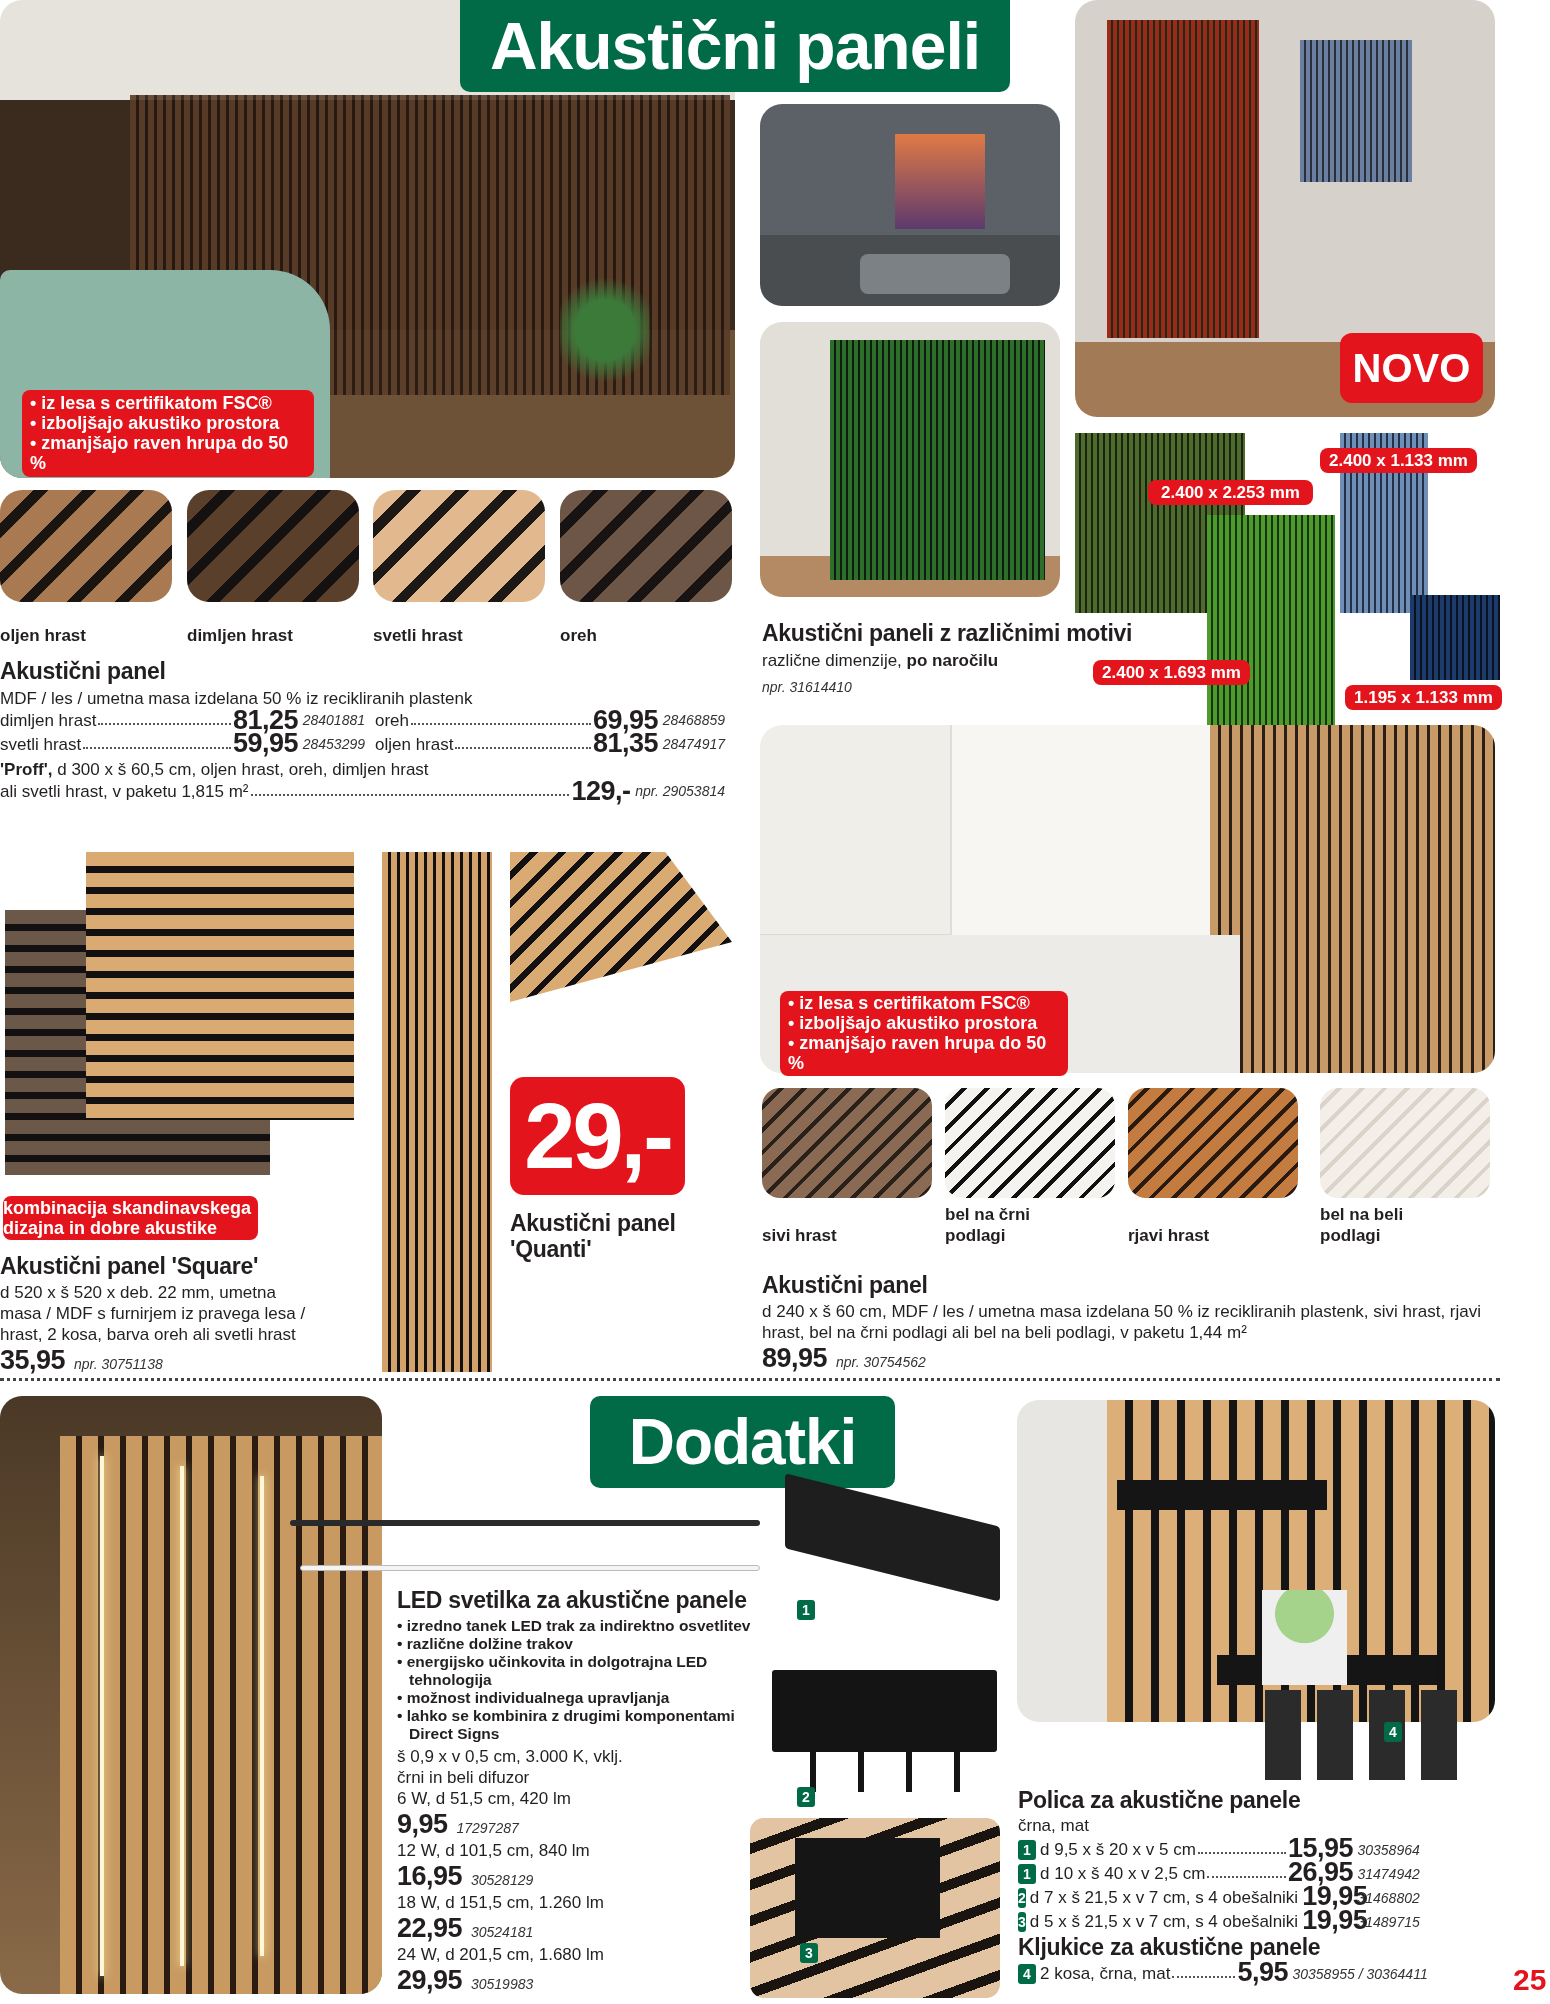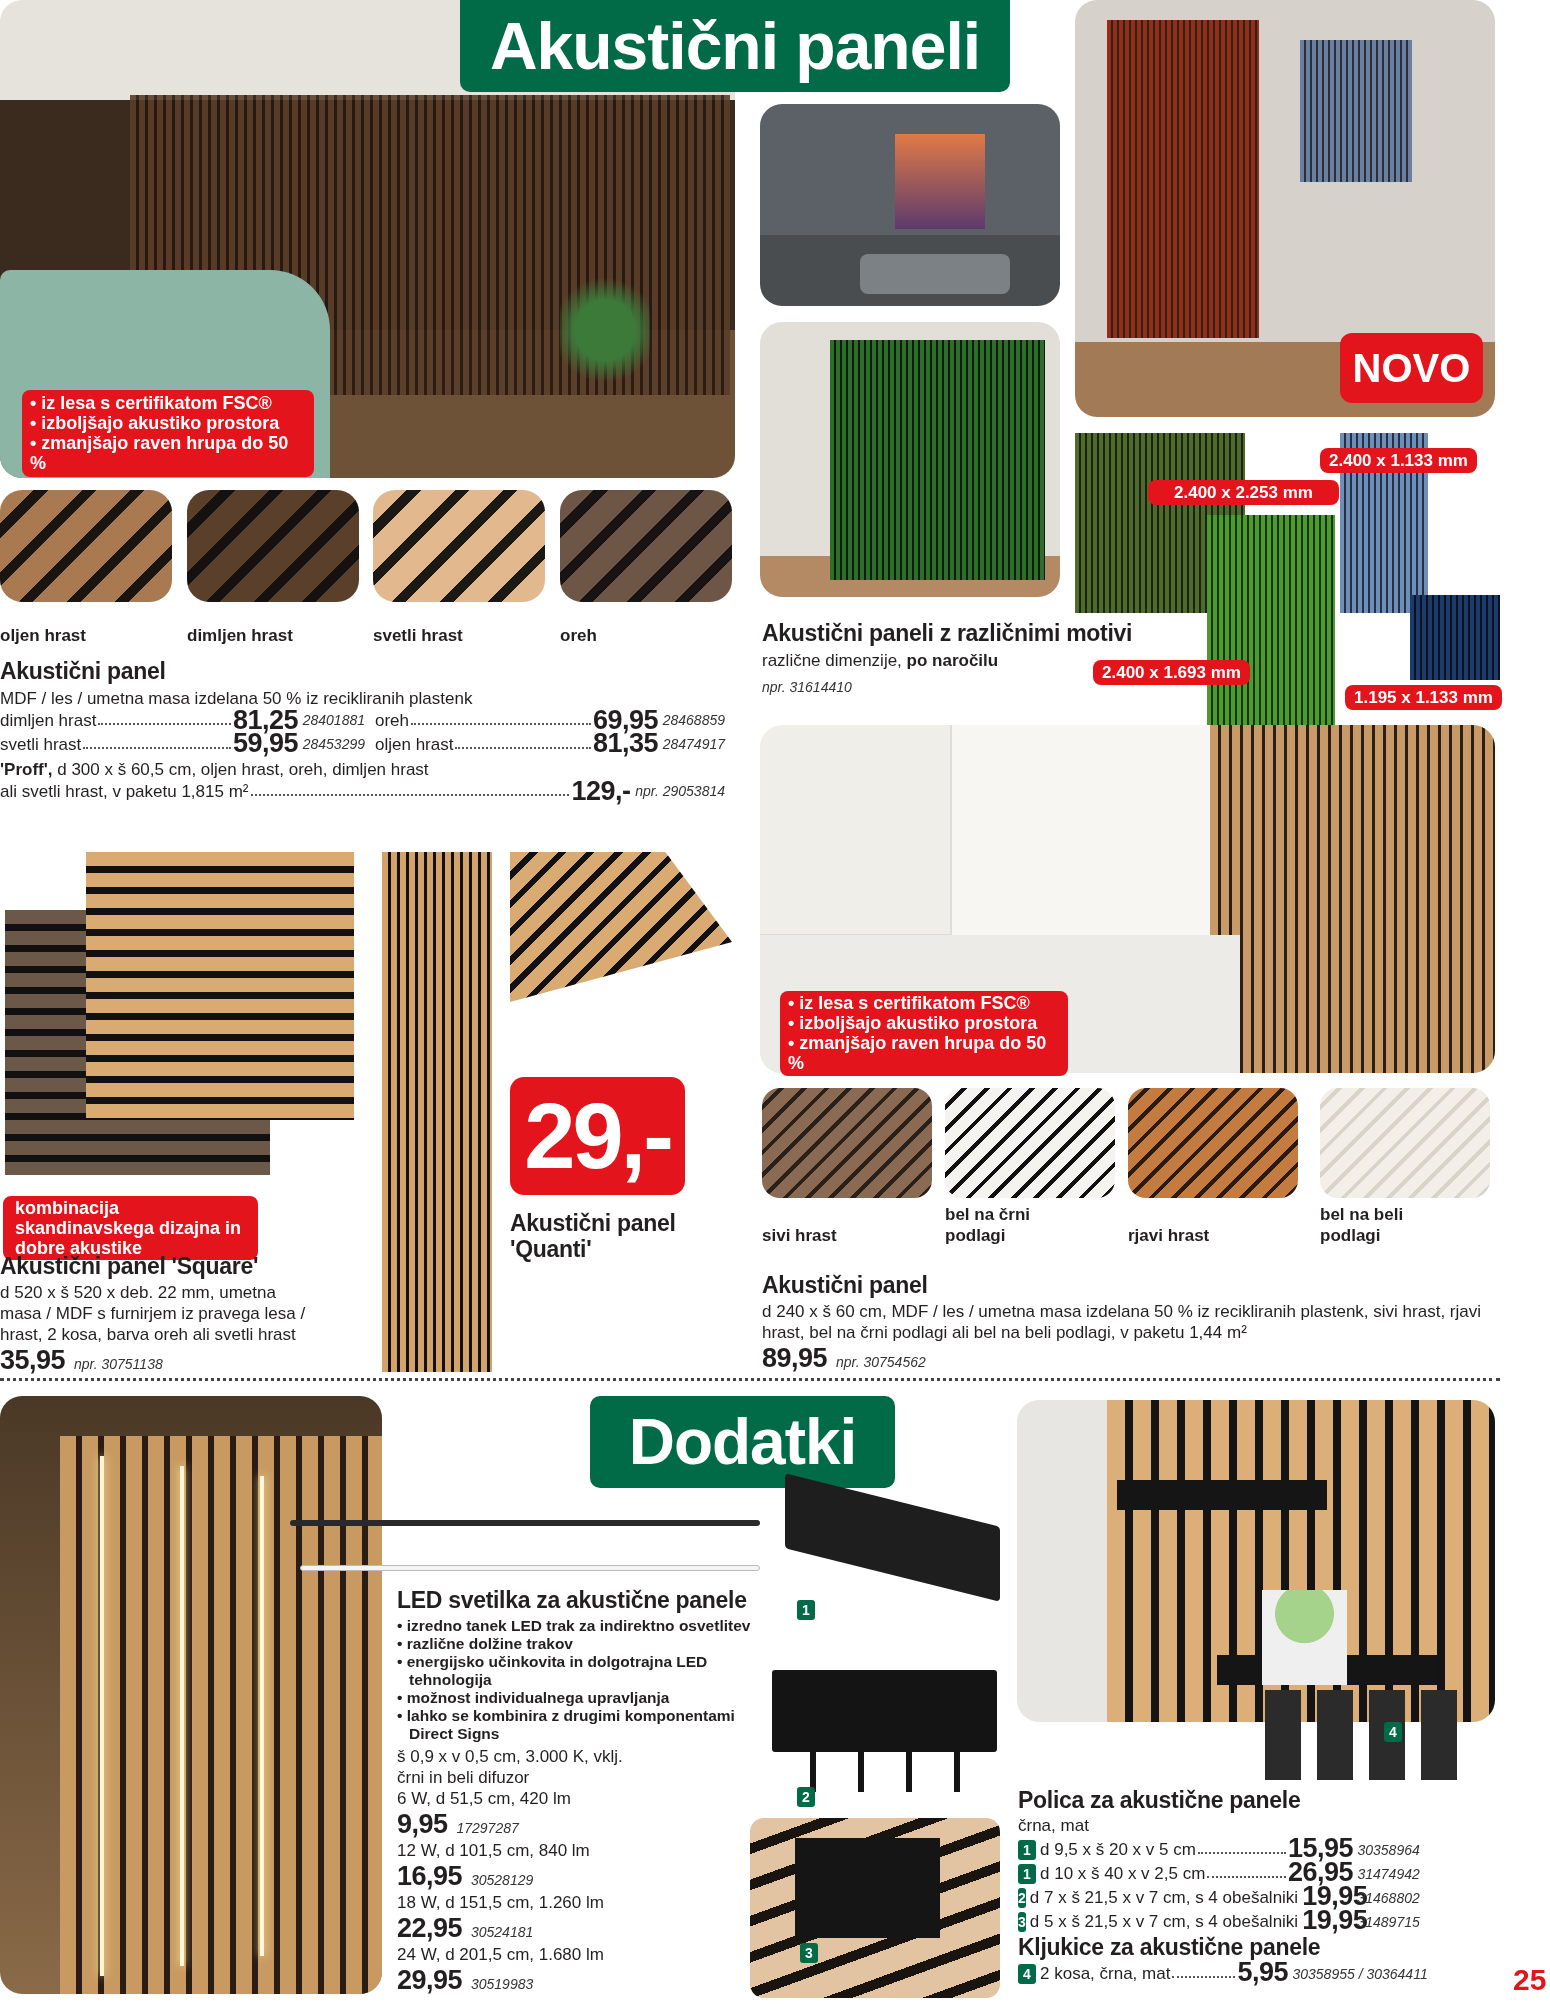--- a/index.html
+++ b/index.html
@@ -48,21 +48,21 @@
 <div class="redbox" style="left:1340px;top:333px;width:143px;height:70px;font-size:40px;line-height:70px;text-align:center;border-radius:12px">NOVO</div>
 
 <div class="ph" style="left:760px;top:322px;width:300px;height:275px;background:linear-gradient(180deg,#e2ded8 0 85%,#b38a63 85%)">
   <div class="abs" style="left:70px;top:18px;width:215px;height:240px;background:repeating-linear-gradient(90deg,#2e6e2b 0 4px,#0f1c10 4px 6px)"></div>
 </div>
 
 <div class="abs" style="left:1075px;top:433px;width:170px;height:180px;background:repeating-linear-gradient(90deg,#4d6b2c 0 4px,#1b2210 4px 6px)"></div>
 <div class="abs" style="left:1207px;top:515px;width:128px;height:270px;background:repeating-linear-gradient(90deg,#4e9a2a 0 4px,#143510 4px 6px)"></div>
 <div class="abs" style="left:1340px;top:433px;width:88px;height:180px;background:repeating-linear-gradient(90deg,#6f8fb6 0 4px,#22304a 4px 6px)"></div>
 <div class="abs" style="left:1410px;top:595px;width:90px;height:85px;background:repeating-linear-gradient(90deg,#1d3b6a 0 4px,#0a1222 4px 6px)"></div>
-<div class="redbox" style="left:1148px;top:480px;padding:3px 26px;font-size:17px">2.400 x 2.253 mm</div>
+<div class="redbox" style="left:1148px;top:480px;padding:3px 13px;font-size:17px">2.400 x 2.253 mm</div>
 <div class="redbox" style="left:1320px;top:448px;padding:3px 9px;font-size:17px">2.400 x 1.133 mm</div>
 <div class="redbox" style="left:1093px;top:660px;padding:3px 9px;font-size:17px">2.400 x 1.693 mm</div>
 <div class="redbox" style="left:1345px;top:685px;padding:3px 9px;font-size:17px">1.195 x 1.133 mm</div>
 
 <div class="abs h" style="left:762px;top:620px">Akustični paneli z različnimi motivi</div>
 <div class="abs t" style="left:762px;top:650px"><span>različne dimenzije, </span><span class="b">po naročilu</span></div>
 <div class="abs code" style="left:762px;top:679px">npr. 31614410</div>
 
 <div class="ph" style="left:0;top:490px;width:172px;height:112px;background:repeating-linear-gradient(135deg,#a97a52 0 24px,#1b1512 24px 34px)"></div>
 <div class="ph" style="left:187px;top:490px;width:172px;height:112px;background:repeating-linear-gradient(135deg,#5a3f2b 0 24px,#151110 24px 34px)"></div>
@@ -89,21 +89,21 @@
   <div class="t" style="margin-top:4px"><span class="b">'Proff',</span><span> d 300 x š 60,5 cm, oljen hrast, oreh, dimljen hrast</span></div>
   <div class="row t"><span>ali svetli hrast, v paketu 1,815 m²</span><span class="dots"></span><span class="price" style="line-height:22px">129,-</span>&nbsp;<span class="code">npr. 29053814</span></div>
 </div>
 
 <div class="abs" style="left:5px;top:910px;width:265px;height:265px;background:repeating-linear-gradient(180deg,#6b5849 0 14px,#121010 14px 21px)"></div>
 <div class="abs slats-h" style="left:86px;top:852px;width:268px;height:268px;background:repeating-linear-gradient(180deg,#d9aa72 0 14px,#121010 14px 21px)"></div>
 <div class="abs" style="left:382px;top:852px;width:110px;height:520px;background:repeating-linear-gradient(90deg,#d4a36b 0 6px,#121010 6px 9px)"></div>
 <div class="abs" style="left:510px;top:852px;width:222px;height:150px;background:repeating-linear-gradient(135deg,#d9aa72 0 14px,#121010 14px 20px);clip-path:polygon(0 0,70% 0,100% 60%,0 100%)"></div>
 <div class="redbox" style="left:510px;top:1077px;width:175px;height:118px;font-size:92px;line-height:118px;text-align:center;border-radius:14px;letter-spacing:-3px">29,-</div>
 
-<div class="redbox" style="left:3px;top:1196px;width:255px;padding:2px 12px;font-size:18px">kombinacija skandinavskega dizajna in dobre akustike</div>
+<div class="redbox" style="left:3px;top:1196px;width:255px;padding:2px 0;font-size:18px">kombinacija skandinavskega dizajna in dobre akustike</div>
 <div class="abs" style="left:0;top:1253px;width:320px">
   <div class="h">Akustični panel 'Square'</div>
   <div class="t" style="margin-top:3px">d 520 x š 520 x deb. 22 mm, umetna masa / MDF s furnirjem iz pravega lesa / hrast, 2 kosa, barva oreh ali svetli hrast</div>
   <div><span class="price">35,95</span>&nbsp;&nbsp;<span class="code">npr. 30751138</span></div>
 </div>
 
 <div class="abs" style="left:510px;top:1210px;width:180px">
   <div class="h">Akustični panel 'Quanti'</div>
 </div>
 

